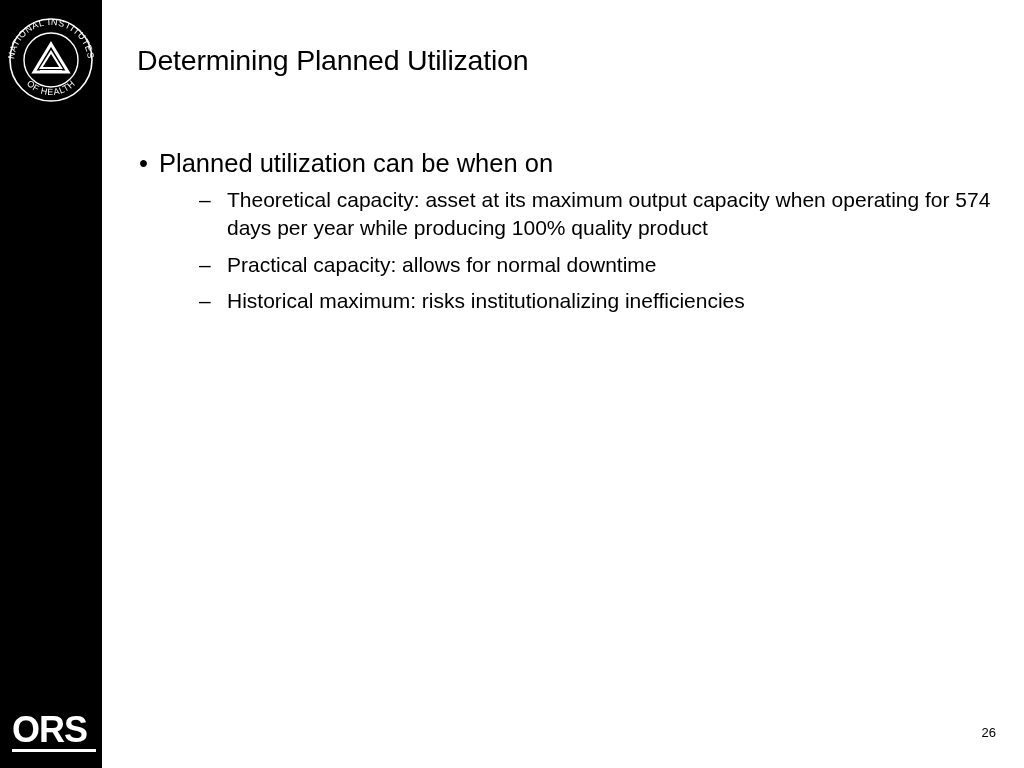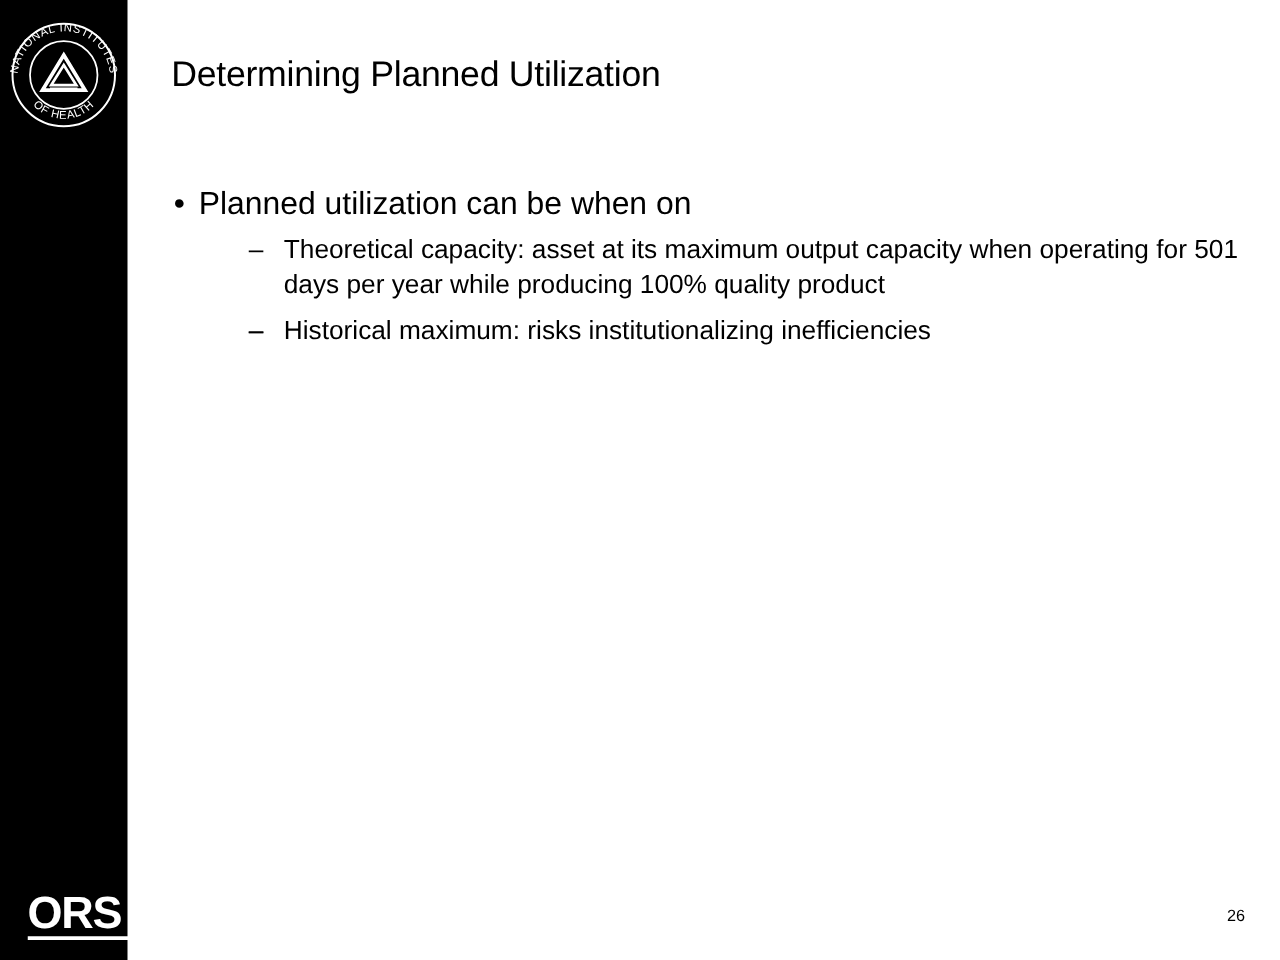--- a/index.html
+++ b/index.html
@@ -26,21 +26,21 @@
   .nih-seal {
     position: absolute;
     left: 4px;
     top: 6px;
     width: 94px;
     height: 104px;
   }
   .nih-seal svg { display: block; }
   .ors-logo {
     position: absolute;
-    left: 22px;
+    left: 12px;
     bottom: 14px;
     width: 90px;
     height: 46px;
     text-decoration: underline;
   }
   .ors-logo svg { display: block; }
   .content {
     position: absolute;
     left: 102px;
     top: 0;
@@ -145,25 +145,26 @@
 
     <div class="body-block">
 
       <div class="bullet-l1">
         <span class="dot">•</span>
         <span>Planned utilization can be when on</span>
       </div>
 
       <div class="bullet-l2">
         <span class="dash">–</span>
-        <span>Theoretical capacity:  asset at its maximum output capacity when operating for 501 days per year while producing 100% quality product</span>
+        <span>Theoretical capacity:  asset at its maximum output capacity when operating for 574 days per year while producing 100% quality product</span>
       </div>
 
       <div class="bullet-l2">
         <span class="dash">–</span>
+        <span>Practical capacity:  allows for normal downtime</span>
       </div>
 
       <div class="bullet-l2">
         <span class="dash">–</span>
         <span>Historical maximum:  risks institutionalizing inefficiencies</span>
       </div>
 
     </div>
 
     <div class="page-number">26</div>

